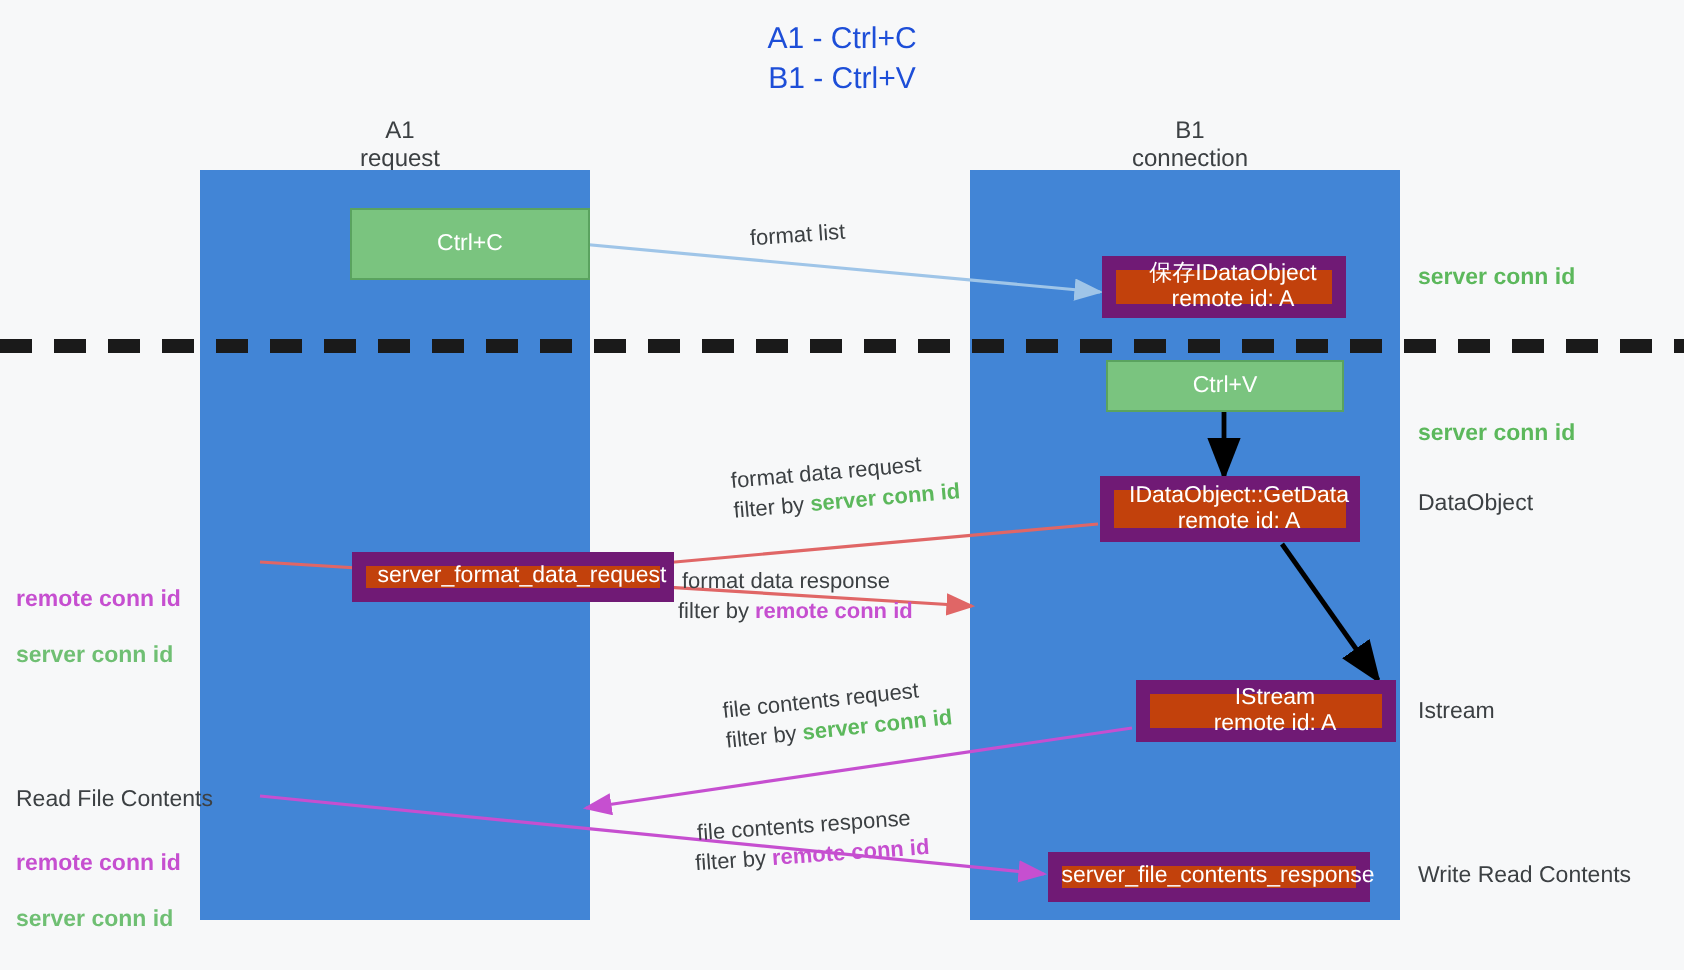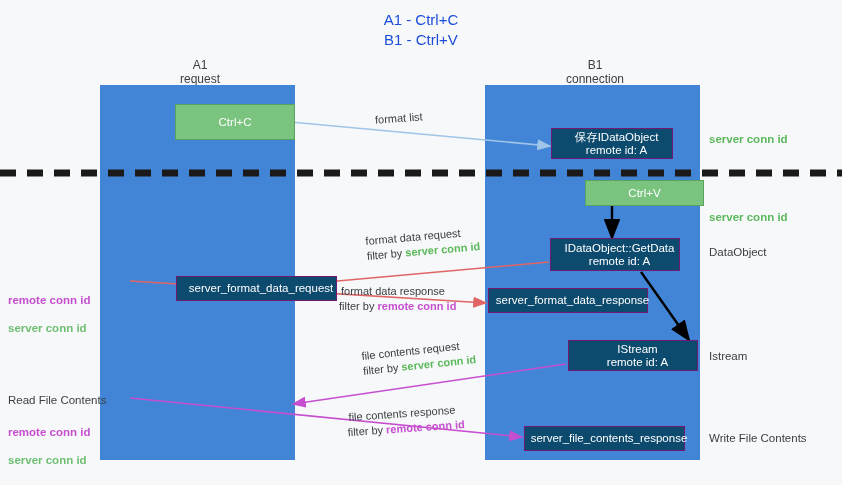--- a/index.html
+++ b/index.html
@@ -30,21 +30,21 @@
   .lane-head.left{left:130px;top:58px;width:140px;}
   .lane-head.right{left:520px;top:58px;width:150px;}
 
   .nodebox{
     position:absolute;box-sizing:border-box;
     display:flex;align-items:center;justify-content:center;
     text-align:center;color:#ffffff;font-size:11.5px;line-height:13px;
     white-space:pre-line;padding:2px 4px;
   }
   .nodebox.green{background:#7ac47f;border:1px solid #5aa35f;}
-  .nodebox.orange{background:#0c4a6e;border:1px solid #701a75;padding-left:13px;}
+  .nodebox.orange{background:#c2410c;border:7px solid #701a75;padding-left:13px;}
 
   .sidelabel{
     position:absolute;font-size:11.5px;color:#3c4043;line-height:14px;
     white-space:pre-line;
   }
   .sidelabel.green{color:#5cb85c;font-weight:bold;}
   .connlabel{
     position:absolute;font-size:11.5px;line-height:14px;white-space:pre-line;
     font-weight:bold;
   }
@@ -106,40 +106,39 @@
     <path d="M566,364 L293,404" stroke="#c64fd0" stroke-width="1.6" fill="none" marker-end="url(#ar-mag)"></path>
 
     <path d="M130,398 L522,437" stroke="#c64fd0" stroke-width="1.6" fill="none" marker-end="url(#ar-mag)"></path>
   </svg>
 
   <div class="nodebox green" style="left:135px;top:104px;width:120px;height:36px;margin-left:40px;">Ctrl+C</div>
 
   <div class="nodebox orange" style="left:551px;top:128px;width:122px;height:31px;">保存IDataObject
 remote id: A</div>
 
-  <div class="nodebox green" style="left:553px;top:180px;width:119px;height:26px;margin-left:32px;">Ctrl+V</div>
+  <div class="nodebox green" style="left:553px;top:180px;width:119px;height:26px;">Ctrl+V</div>
 
   <div class="nodebox orange" style="left:550px;top:238px;width:130px;height:33px;">IDataObject::GetData
 remote id: A</div>
 
   <div class="nodebox orange" style="left:128px;top:276px;width:161px;height:25px;margin-left:48px;">server_format_data_request</div>
 
-  <div class="nodebox orange" style="left:488px;top:288px;width:160px;height:25px;">server_format_data_response</div>
 
   <div class="nodebox orange" style="left:568px;top:340px;width:130px;height:31px;">IStream
 remote id: A</div>
 
 
   <div class="nodebox orange" style="left:524px;top:426px;width:161px;height:25px;">server_file_contents_response</div>
 
   <div class="sidelabel green" style="left:709px;top:132px;">server conn id</div>
   <div class="sidelabel green" style="left:709px;top:210px;">server conn id</div>
   <div class="sidelabel" style="left:709px;top:245px;">DataObject</div>
   <div class="sidelabel" style="left:709px;top:349px;">Istream</div>
-  <div class="sidelabel" style="left:709px;top:431px;">Write File Contents</div>
+  <div class="sidelabel" style="left:709px;top:431px;">Write Read Contents</div>
 
   <div class="connlabel" style="left:8px;top:279px;">
     <span class="m">remote conn id</span><br>
     <span class="g">server conn id</span>
   </div>
 
   <div class="plain" style="left:8px;top:393px;">Read File Contents</div>
 
   <div class="connlabel" style="left:8px;top:411px;">
     <span class="m">remote conn id</span><br>

